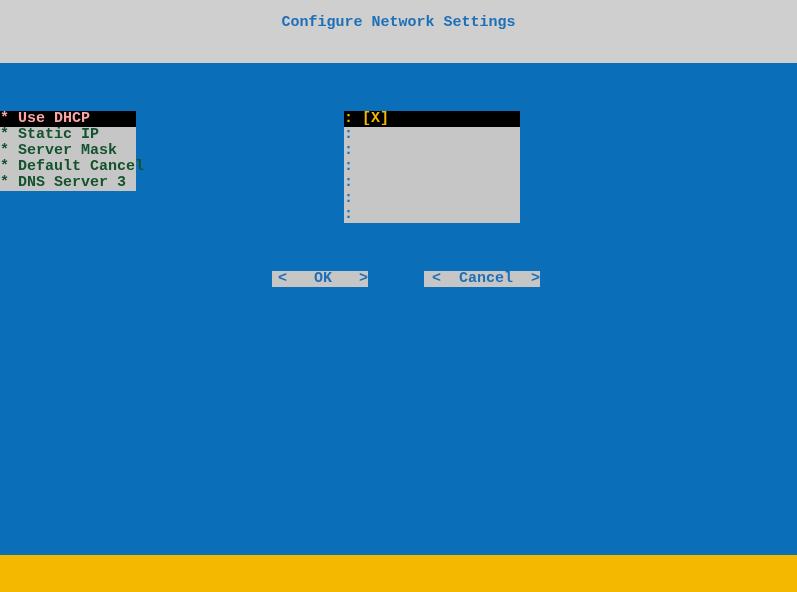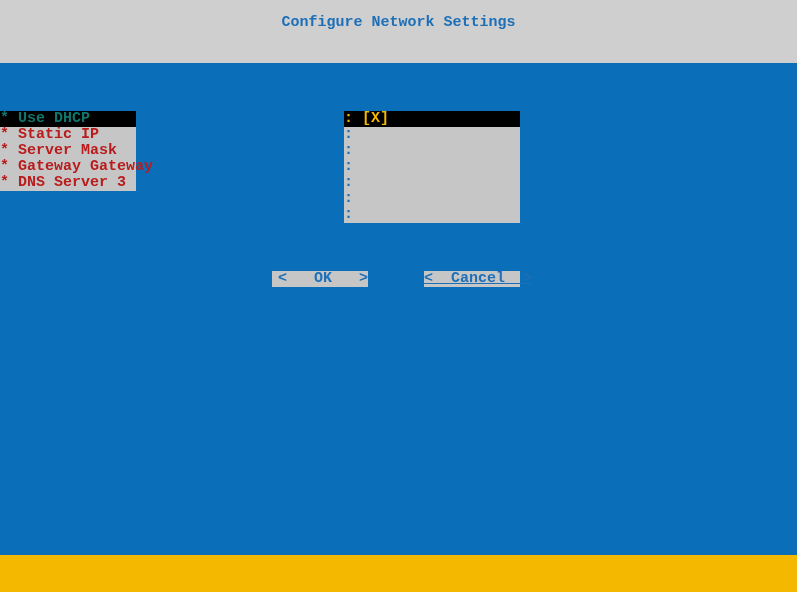--- a/index.html
+++ b/index.html
@@ -33,26 +33,26 @@
   .label-col {
     position:absolute;
     left:0px;
     top:48px;
     width:136px;
   }
   .label-row {
     height:16px;
     line-height:16px;
     background:#c6c6c6;
-    color:#b91c1c;
+    color:#14532d;
     white-space:pre;
   }
   .label-row.selected {
     background:#000;
-    color:#0f766e;
+    color:#fca5a5;
   }
   .value-col {
     position:absolute;
     left:344px;
     top:48px;
     width:176px;
   }
   .value-row {
     height:16px;
     line-height:16px;
@@ -74,21 +74,21 @@
     position:absolute;
     height:16px;
     line-height:16px;
     background:#c6c6c6;
     color:#1d6fb8;
     text-align:right;
     white-space:pre;
     cursor:pointer;
   }
   .btn-ok { left:272px; width:96px; }
-  .btn-cancel { left:424px; width:96px;text-decoration:underline; }
+  .btn-cancel { left:424px; width:116px; }
   .footer {
     position:absolute;
     left:0;
     top:555px;
     width:797px;
     height:37px;
     background:#f5b800;
     color:#000;
     font-weight:normal;
     font-family:"Courier New",monospace;
@@ -105,21 +105,21 @@
 <div class="header">
   <span class="header-title">Configure Network Settings</span>
 </div>
 
 <div class="main">
 
   <div class="label-col">
     <div class="label-row selected">* Use DHCP</div>
     <div class="label-row">* Static IP</div>
     <div class="label-row">* Server Mask</div>
-    <div class="label-row">* Gateway Gateway</div>
+    <div class="label-row">* Default Cancel</div>
     <div class="label-row">* DNS Server 3</div>
   </div>
 
   <div class="value-col">
     <div class="value-row selected">: [X]</div>
     <div class="value-row">:</div>
     <div class="value-row">:</div>
     <div class="value-row">:</div>
     <div class="value-row">:</div>
     <div class="value-row">:</div>

